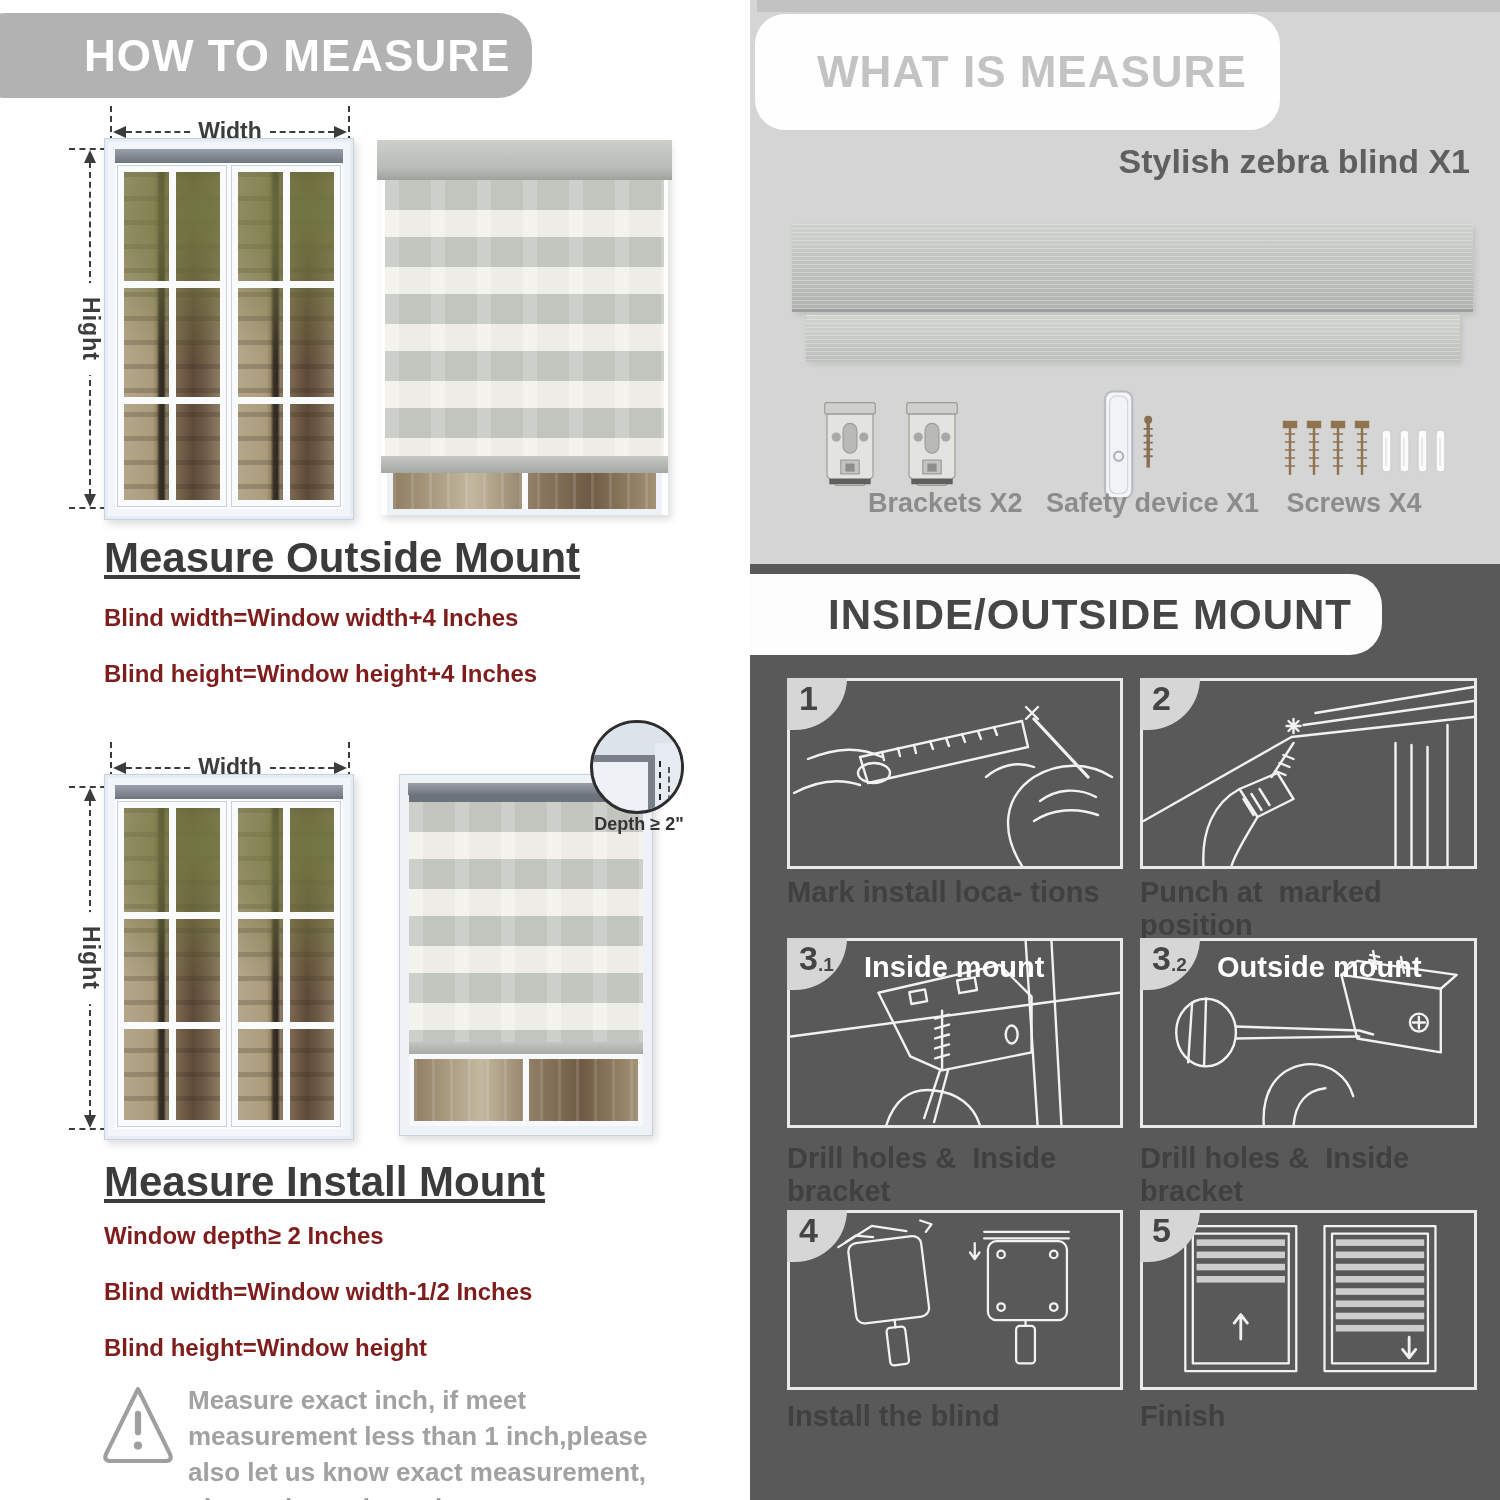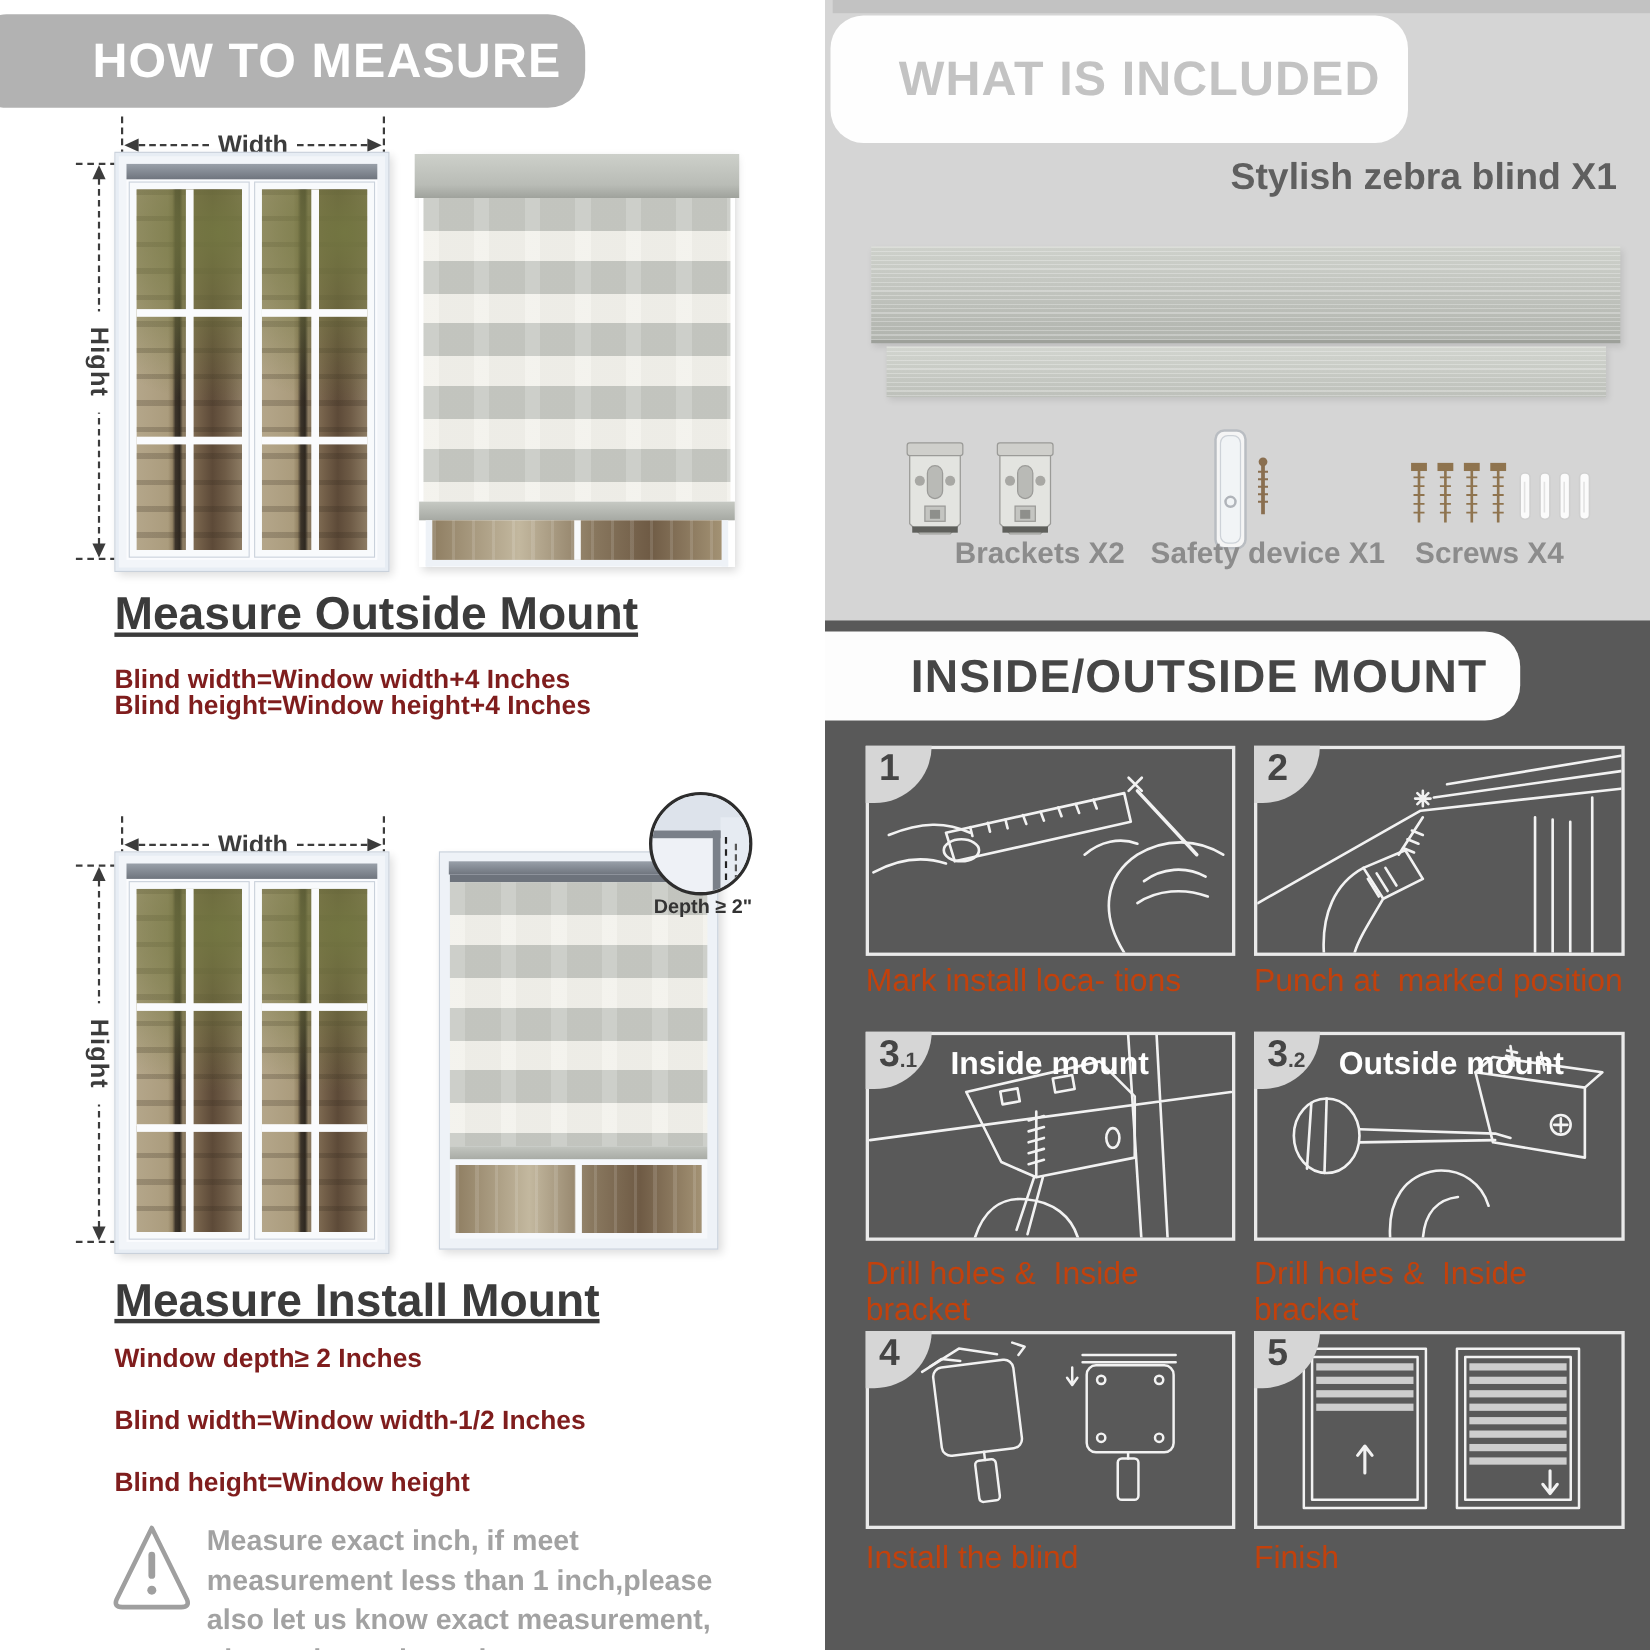--- a/index.html
+++ b/index.html
@@ -129,21 +129,21 @@
   .mount-pill { position:absolute; left:750px; top:574px; width:632px; height:81px;
     background:#fdfdfd; border-radius:0 32px 32px 0; display:flex; align-items:center; }
   .mount-pill span { color:#464646; font-size:42px; font-weight:bold; padding-left:78px; letter-spacing:1px; white-space:nowrap; }
 
   .panel { position:absolute; border:3px solid #eaeaea; }
   .badge { position:absolute; top:-3px; left:-3px; width:60px; height:52px; background:#d6d6d6;
     border-radius:0 0 70px 0; display:flex; align-items:flex-start; padding:2px 0 0 12px; }
   .badge .num { font-size:34px; font-weight:bold; color:#454545; line-height:1.1; }
   .badge .sub { font-size:19px; font-weight:bold; color:#454545; margin-top:14px; }
   .p-title { position:absolute; left:74px; top:10px; font-size:29px; font-weight:bold; color:#fff; white-space:nowrap; }
-  .caption { position:absolute; font-size:29px; font-weight:normal; color:#c2410c; white-space:pre-wrap; }
+  .caption { position:absolute; font-size:29px; font-weight:bold; color:#404040; white-space:pre-wrap; }
   .art { position:absolute; inset:0; width:100%; height:100%; }
   .lineart { stroke:#f2f2f2; stroke-width:2.4; fill:none; stroke-linecap:round; stroke-linejoin:round; }
 </style>
 </head>
 <body>
 
 <div class="canvas">
 
   <div class="header-pill">
     <span>HOW TO MEASURE</span>
@@ -189,21 +189,21 @@
     <div class="stripe-body stripes"></div>
     <div class="bottomrail"></div>
     <div class="peek">
       <div class="ph photo-street"></div>
       <div class="mull"></div>
     </div>
   </div>
 
   <div class="h2" style="left:104px; top:534px;">Measure Outside Mount</div>
   <div class="bodyline" style="left:104px; top:604px;">Blind width=Window width+4 Inches</div>
-  <div class="bodyline" style="left:104px; top:628px;">Blind height=Window height+4 Inches</div>
+  <div class="bodyline" style="left:104px; top:660px;">Blind height=Window height+4 Inches</div>
 
   <div class="dim-w" style="left:110px; top:742px; width:240px;">
     <div class="tick l"></div>
     <div class="tick r"></div>
     <div class="line-row">
       <div class="arrow left"></div>
       <div class="dashseg"></div>
       <span class="dim-label">Width</span>
       <div class="dashseg"></div>
       <div class="arrow right"></div>
@@ -266,21 +266,21 @@
       <path d="M35,6 L66,69 Q69,76 61,76 L9,76 Q1,76 4,69 Z" fill="none" stroke="#9f9f9f" stroke-width="4" stroke-linejoin="round"></path>
       <rect x="32" y="27" width="6" height="24" rx="3" fill="#9f9f9f"></rect>
       <circle cx="35" cy="61" r="4" fill="#9f9f9f"></circle>
     </svg>
     <div class="warn-text">Measure exact inch, if meet measurement less than 1 inch,please also let us know exact measurement, please do not leave it</div>
   </div>
 
   <div class="right-top-bg"></div>
   <div class="right-top-strip"></div>
   <div class="included-pill">
-    <span>WHAT IS INCLUDED</span>
+    <span>WHAT IS MEASURE</span>
   </div>
   <div class="product-label">Stylish zebra blind X1</div>
 
   <div class="rail-top">
       <div class="rail-tex"></div>
     </div>
   <div class="rail-bottom">
       <div class="rail-tex"></div>
     </div>
 

